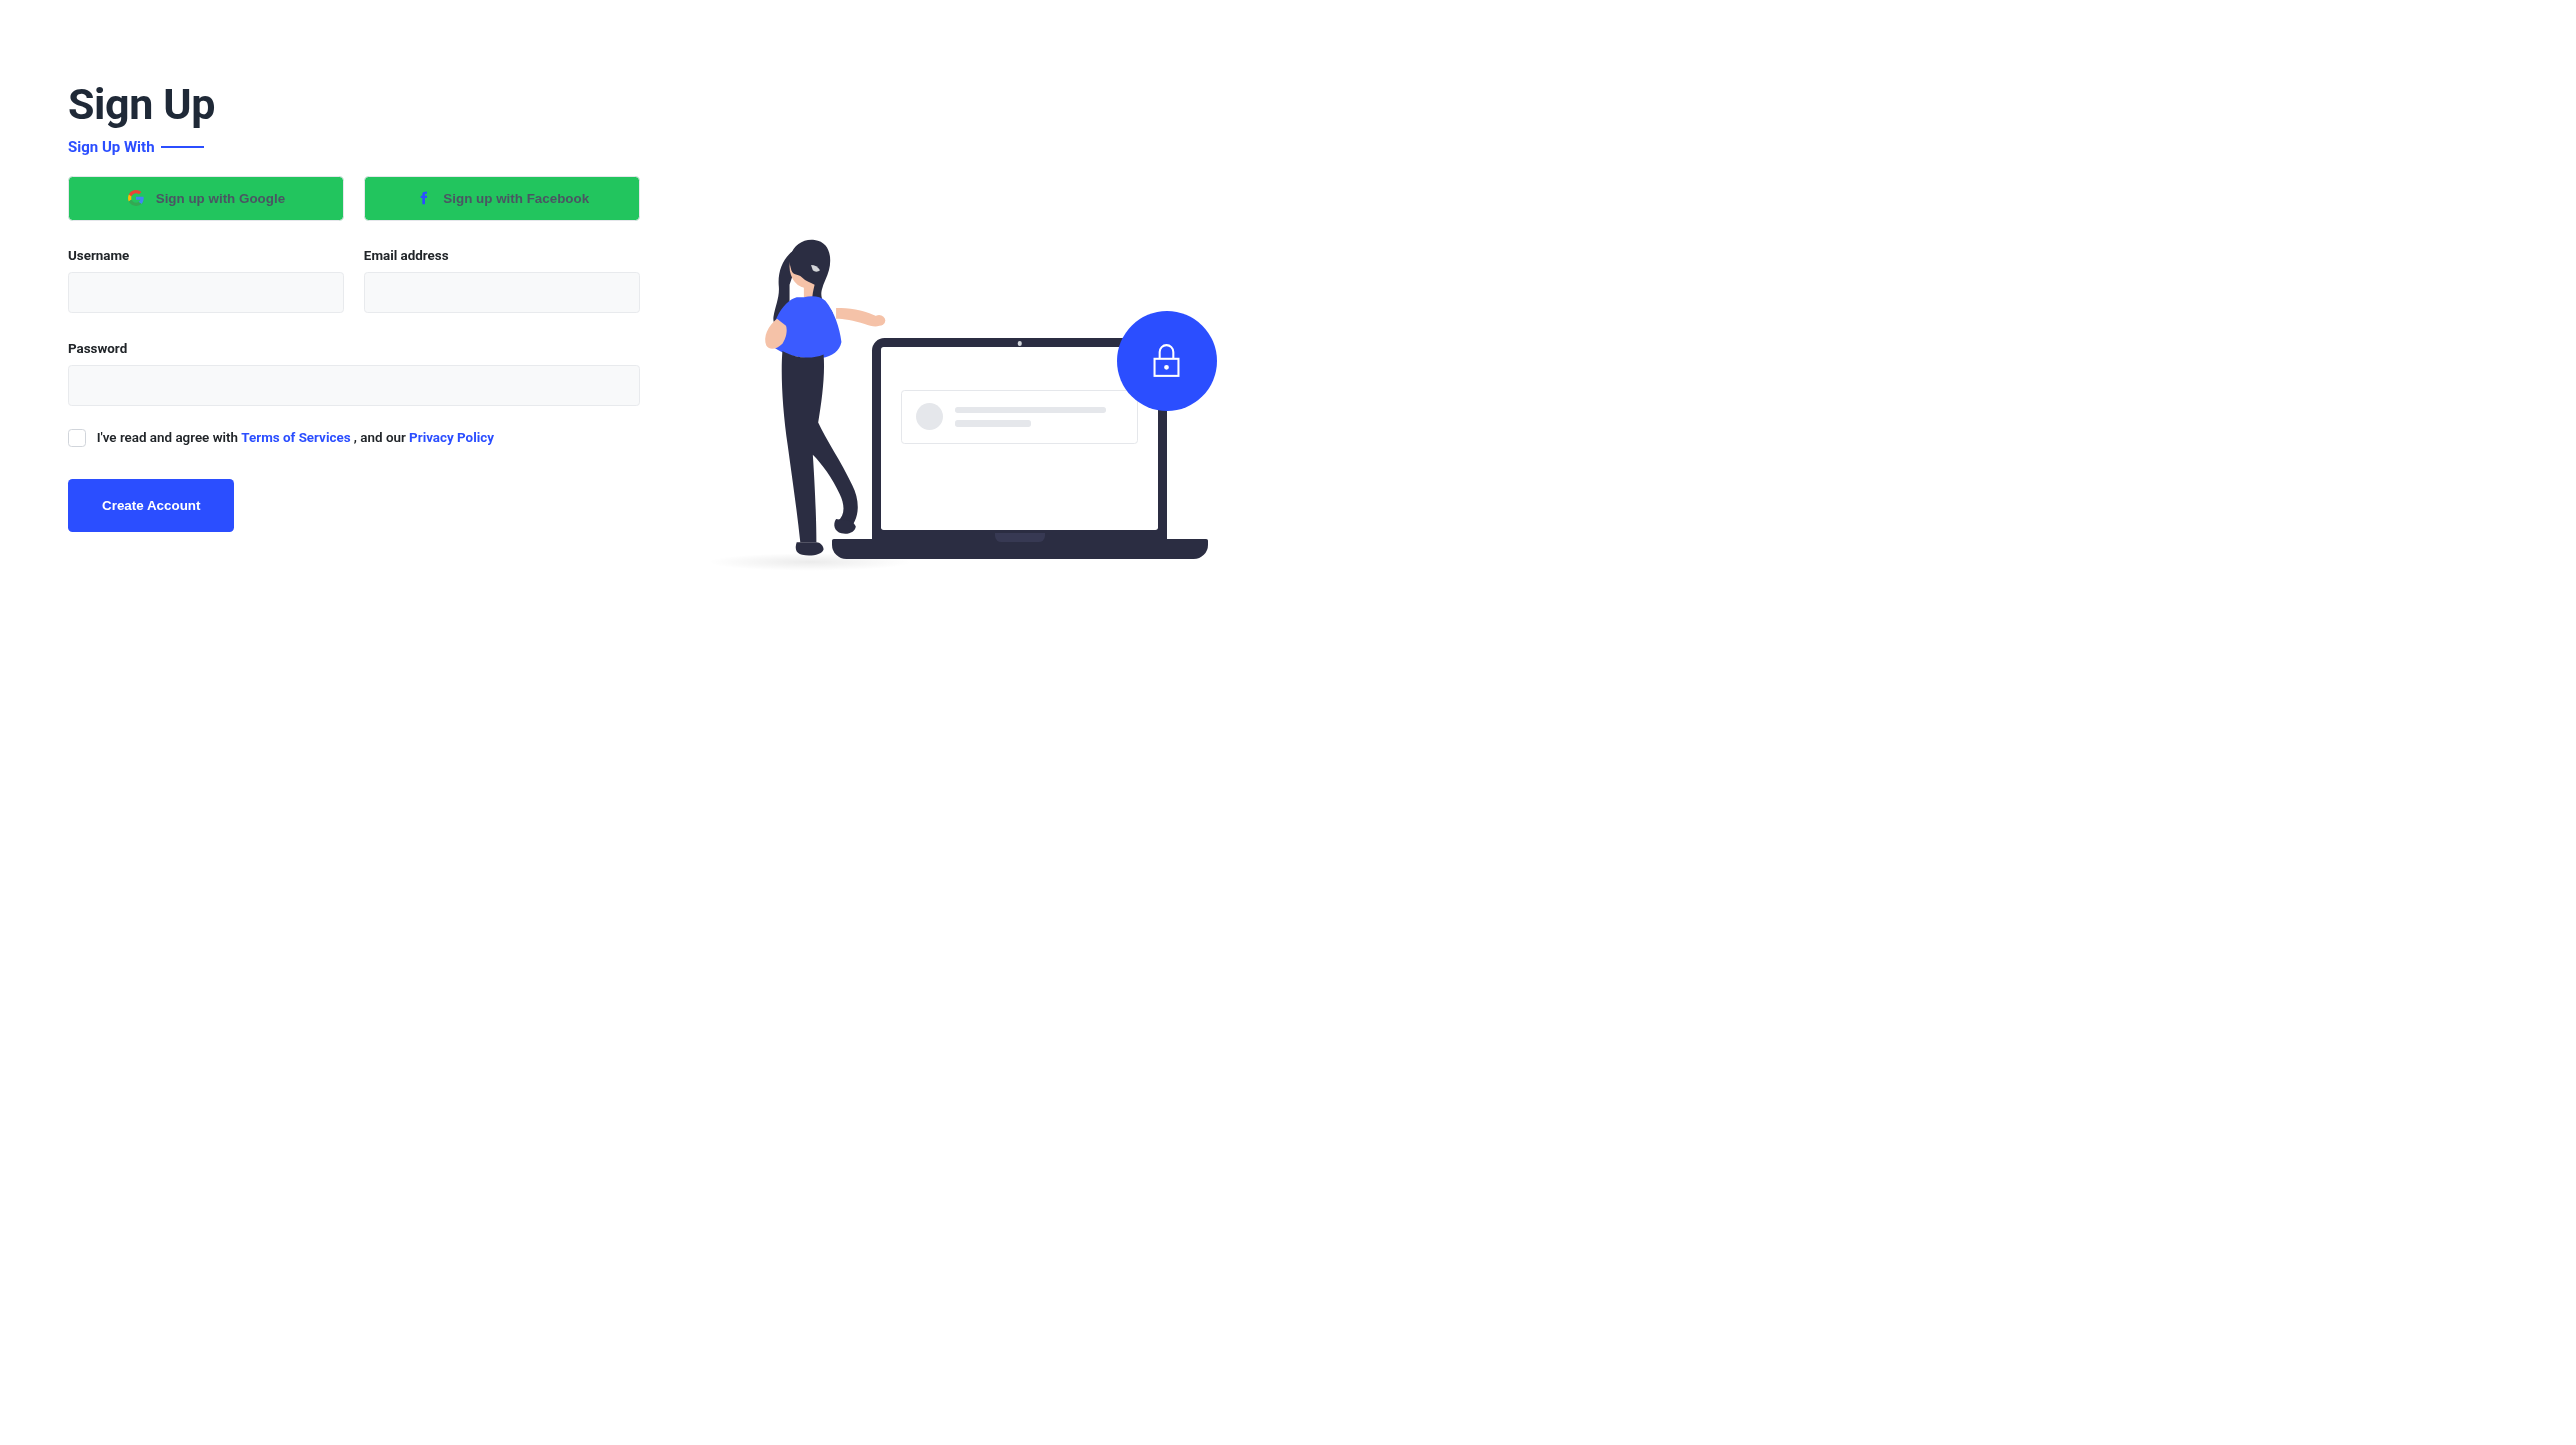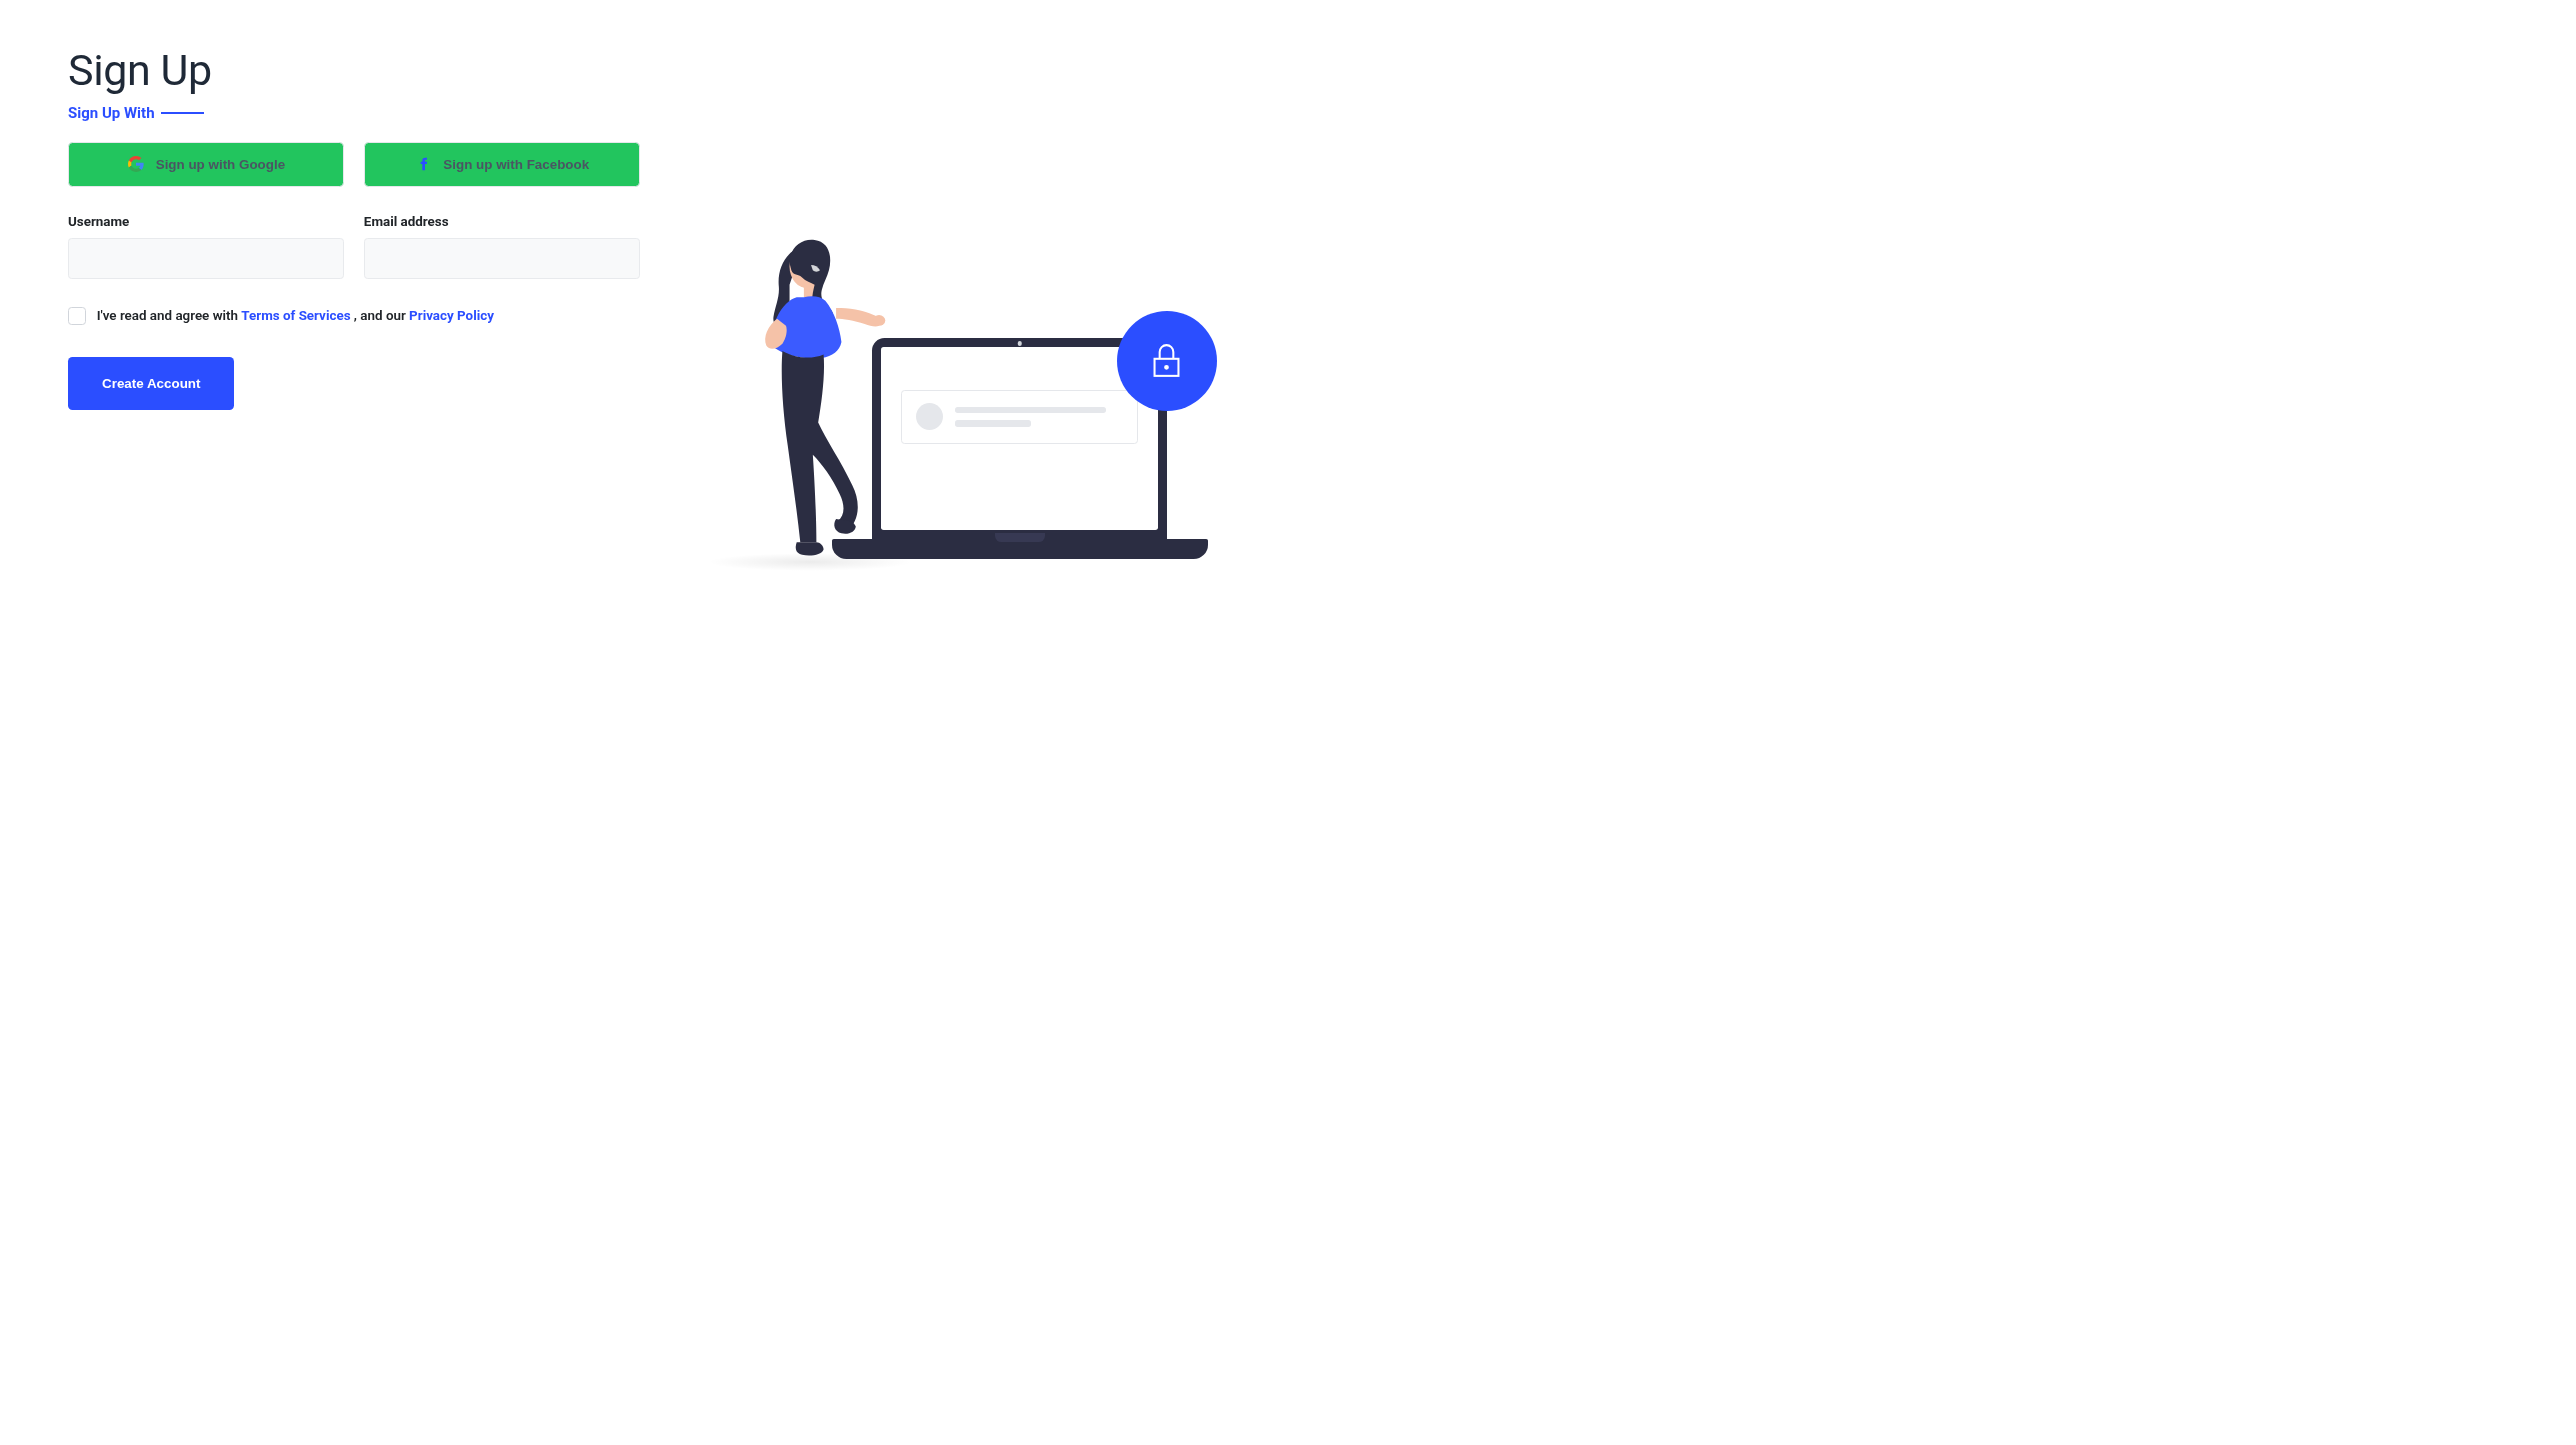--- a/index.html
+++ b/index.html
@@ -21,24 +21,25 @@
       gap: 54px;
       height: 100%;
     }
     .form-section {
       flex: 0 0 572px;
       display: flex;
       flex-direction: column;
     }
     .page-title {
       font-size: 43px;
-      font-weight: 400;
+      font-weight: 700;
       color: #1f2937;
       margin-bottom: 9px;
       letter-spacing: -0.4px;
+      margin-top: 34px;
     }
     .subtitle {
       font-size: 14.3px;
       color: #6b7280;
       line-height: 1.6;
       margin-bottom: 25px;
       max-width: 465px;
     }
     .social-heading-row {
       display: flex;
@@ -312,20 +313,26 @@
       <div class="form-group">
         <label class="form-label">Username</label>
         <input type="text" class="form-input" value="" style="">
       </div>
       <div class="form-group">
         <label class="form-label">Email address</label>
         <input type="email" class="form-input" value="" style="">
       </div>
     </div>
 
+    <div class="form-row password-row">
+      <div class="form-group full">
+        <label class="form-label">Password</label>
+        <input type="password" class="form-input" value="" style="">
+      </div>
+    </div>
 
     <div class="terms-row">
       <div class="checkbox"></div>
       <span class="terms-text">
         <span>I've read and agree with </span><a href="#" class="terms-link">Terms of Services</a><span> , and our </span><a href="#" class="terms-link">Privacy Policy</a>
       </span>
     </div>
 
     <button class="submit-btn">Create Account</button>
   </div>

